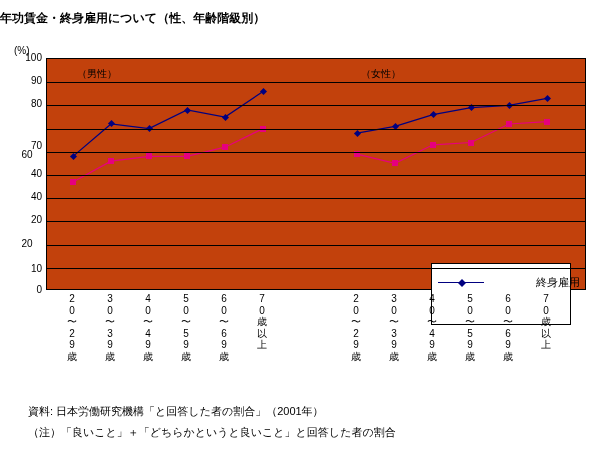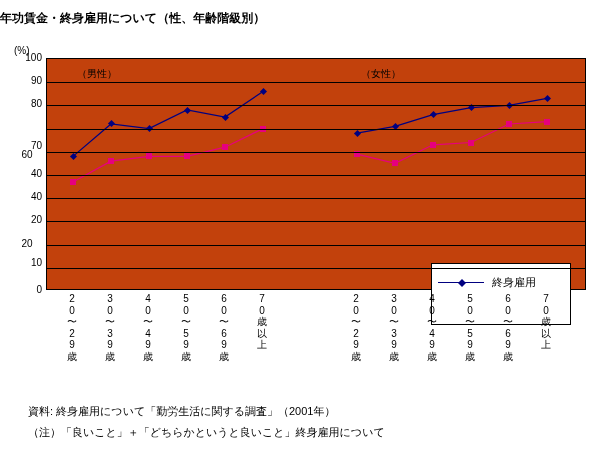--- a/index.html
+++ b/index.html
@@ -127,20 +127,21 @@
     height: 1px;
   }
   .legend-line .lmark {
     position: absolute;
     left: 20px;
     top: 2px;
   }
   .legend-text {
     font-size: 11px;
     white-space: nowrap;
+    margin-left: 44px;
   }
   
   #xlabels {
     position: absolute;
     left: 46px;
     top: 293px;
     width: 540px;
     height: 100px;
   }
   .xlabel {
@@ -170,21 +171,21 @@
 <body>
 
 <div id="page">
 
   <div class="title">年功賃金・終身雇用について（性、年齢階級別）</div>
 
   <div class="unit-label">(%)</div>
 
   <div id="ylabels">
       <div class="ytick" style="top: 232px;">0</div>
-      <div class="ytick" style="top: 205px;">10</div>
+      <div class="ytick" style="top: 211px;">10</div>
       <div class="ytick" style="top: 185.6px; text-align: center;">20</div>
       <div class="ytick" style="top: 162.4px;">20</div>
       <div class="ytick" style="top: 139.2px;">40</div>
       <div class="ytick" style="top: 116px;">40</div>
       <div class="ytick" style="top: 97px; text-align: center;">60</div>
       <div class="ytick" style="top: 88px;">70</div>
       <div class="ytick" style="top: 46.4px;">80</div>
       <div class="ytick" style="top: 23.2px;">90</div>
       <div class="ytick" style="top: 0px; text-align: right;">100</div>
     </div>
@@ -339,16 +340,16 @@
       </div>
       <div class="xlabel" style="left: 500px;">
         <span>7</span>
         <span>0</span>
         <span>歳</span>
         <span>以</span>
         <span>上</span>
       </div>
     </div>
 
-  <div class="note" id="note1">資料: 終身雇用について「勤労生活に関する調査」（2001年）</div>
-  <div class="note" id="note2">（注）「良いこと」＋「どちらかというと良いこと」終身雇用について</div>
+  <div class="note" id="note1">資料: 日本労働研究機構「と回答した者の割合」（2001年）</div>
+  <div class="note" id="note2">（注）「良いこと」＋「どちらかというと良いこと」と回答した者の割合</div>
 
 </div>
 
 </body></html>

